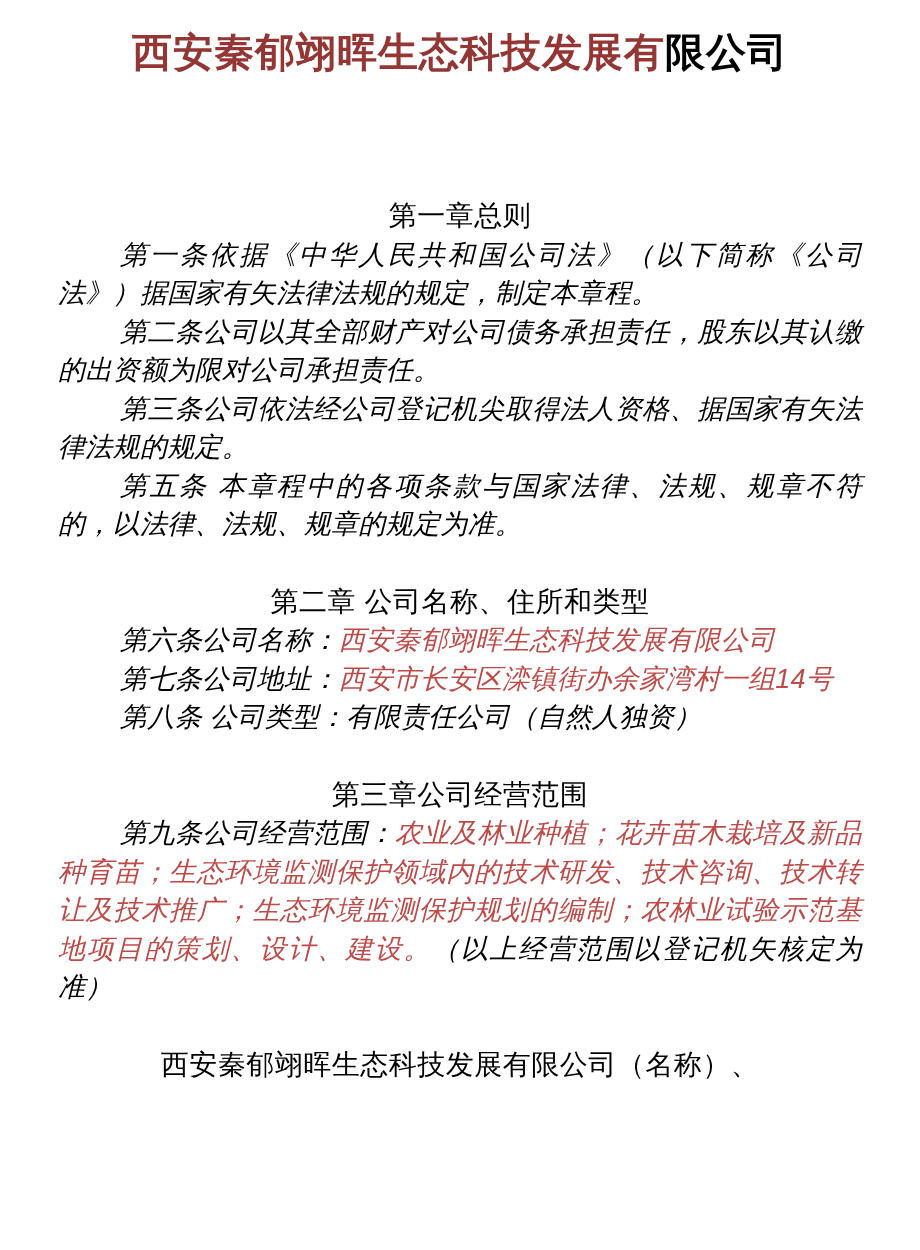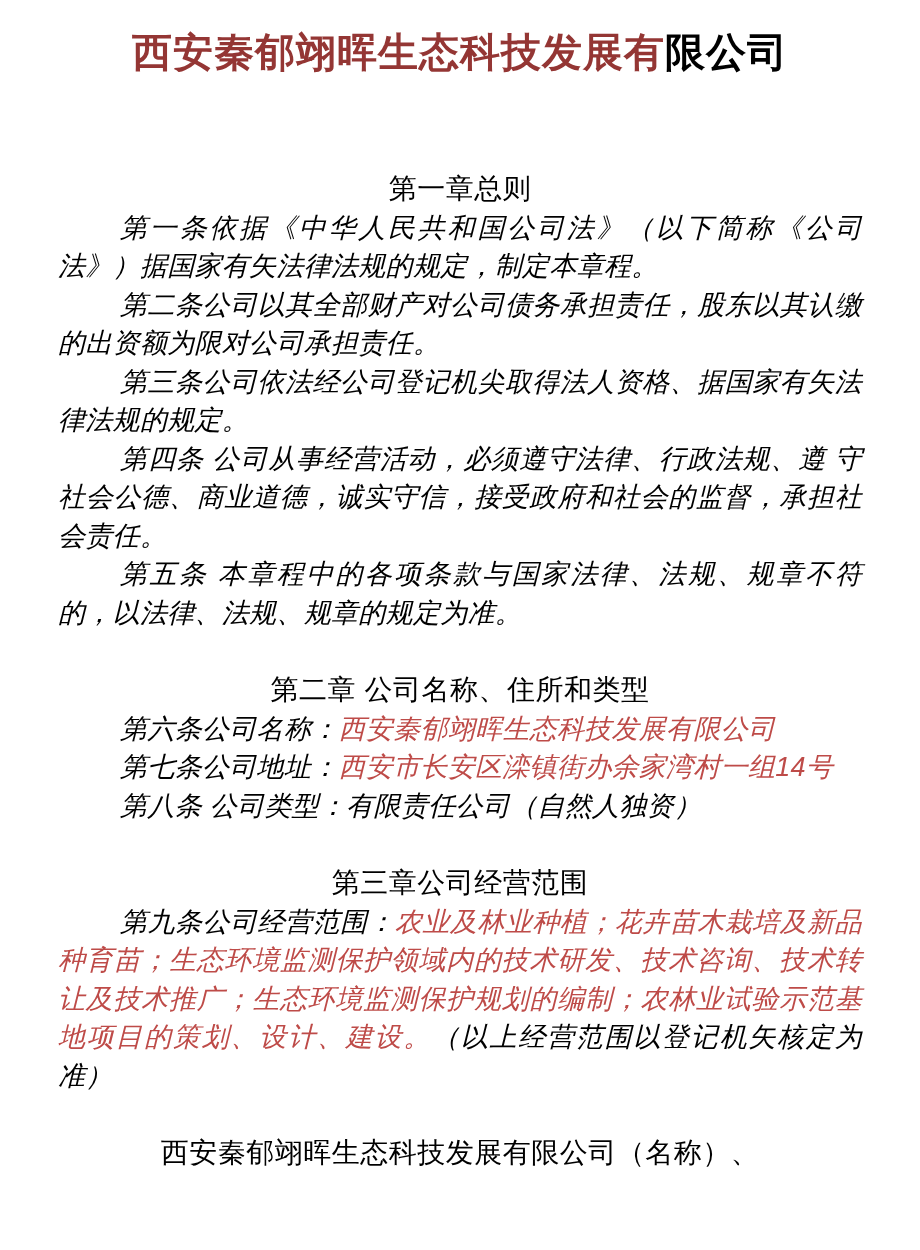--- a/index.html
+++ b/index.html
@@ -27,21 +27,21 @@
     text-align: center;
     font-size: 40px;
     font-weight: bold;
     line-height: 52px;
     letter-spacing: 1px;
     white-space: nowrap;
   }
   .title-red   { color: var(--title-red, #943634); }
   .title-black { color: var(--text-black, #000000); text-align: right; }
   .content {
-    margin-top: 92px;
+    margin-top: 119px;
     padding: 0 58px;
   }
   .chapter { margin: 0; }
   .chapter + .chapter { margin-top: 39px; }
   .chapter-heading {
     margin: 0;
     padding: 0;
     text-align: center;
     font-size: 28px;
     font-weight: normal;
@@ -65,21 +65,20 @@
 <body>
 
 <div class="page">
   <h1 class="doc-title"><span class="title-red">西安秦郁翊晖生态科技发展有</span><span class="title-black">限公司</span></h1>
   <div class="content" id="chapters-container">
       <section class="chapter">
         <h2 class="chapter-heading">第一章总则</h2>
         <p class="para"><span class="run-black">第一条依据《中华人民共和国公司法》（以下简称《公司法》）据国家有矢法律法规的规定，制定本章程。</span></p>
         <p class="para"><span class="run-black">第二条公司以其全部财产对公司债务承担责任，股东以其认缴的出资额为限对公司承担责任。</span></p>
         <p class="para"><span class="run-black">第三条公司依法经公司登记机尖取得法人资格、据国家有矢法律法规的规定。</span></p>
-        <p class="para"><span class="run-black">第四条 公司从事经营活动，必须遵守法律、行政法规、遵 守社会公德、商业道德，诚实守信，接受政府和社会的监督，承担社会责任。</span></p>
         <p class="para"><span class="run-black">第五条 本章程中的各项条款与国家法律、法规、规章不符 的，以法律、法规、规章的规定为准。</span></p>
       </section>
       <section class="chapter">
         <h2 class="chapter-heading">第二章 公司名称、住所和类型</h2>
         <p class="para"><span class="run-black">第六条公司名称：</span><span class="run-red">西安秦郁翊晖生态科技发展有限公司</span></p>
         <p class="para"><span class="run-black">第七条公司地址：</span><span class="run-red">西安市长安区滦镇街办余家湾村一组14号</span></p>
         <p class="para"><span class="run-black">第八条 公司类型：有限责任公司（自然人独资）</span></p>
       </section>
       <section class="chapter">
         <h2 class="chapter-heading">第三章公司经营范围</h2>

